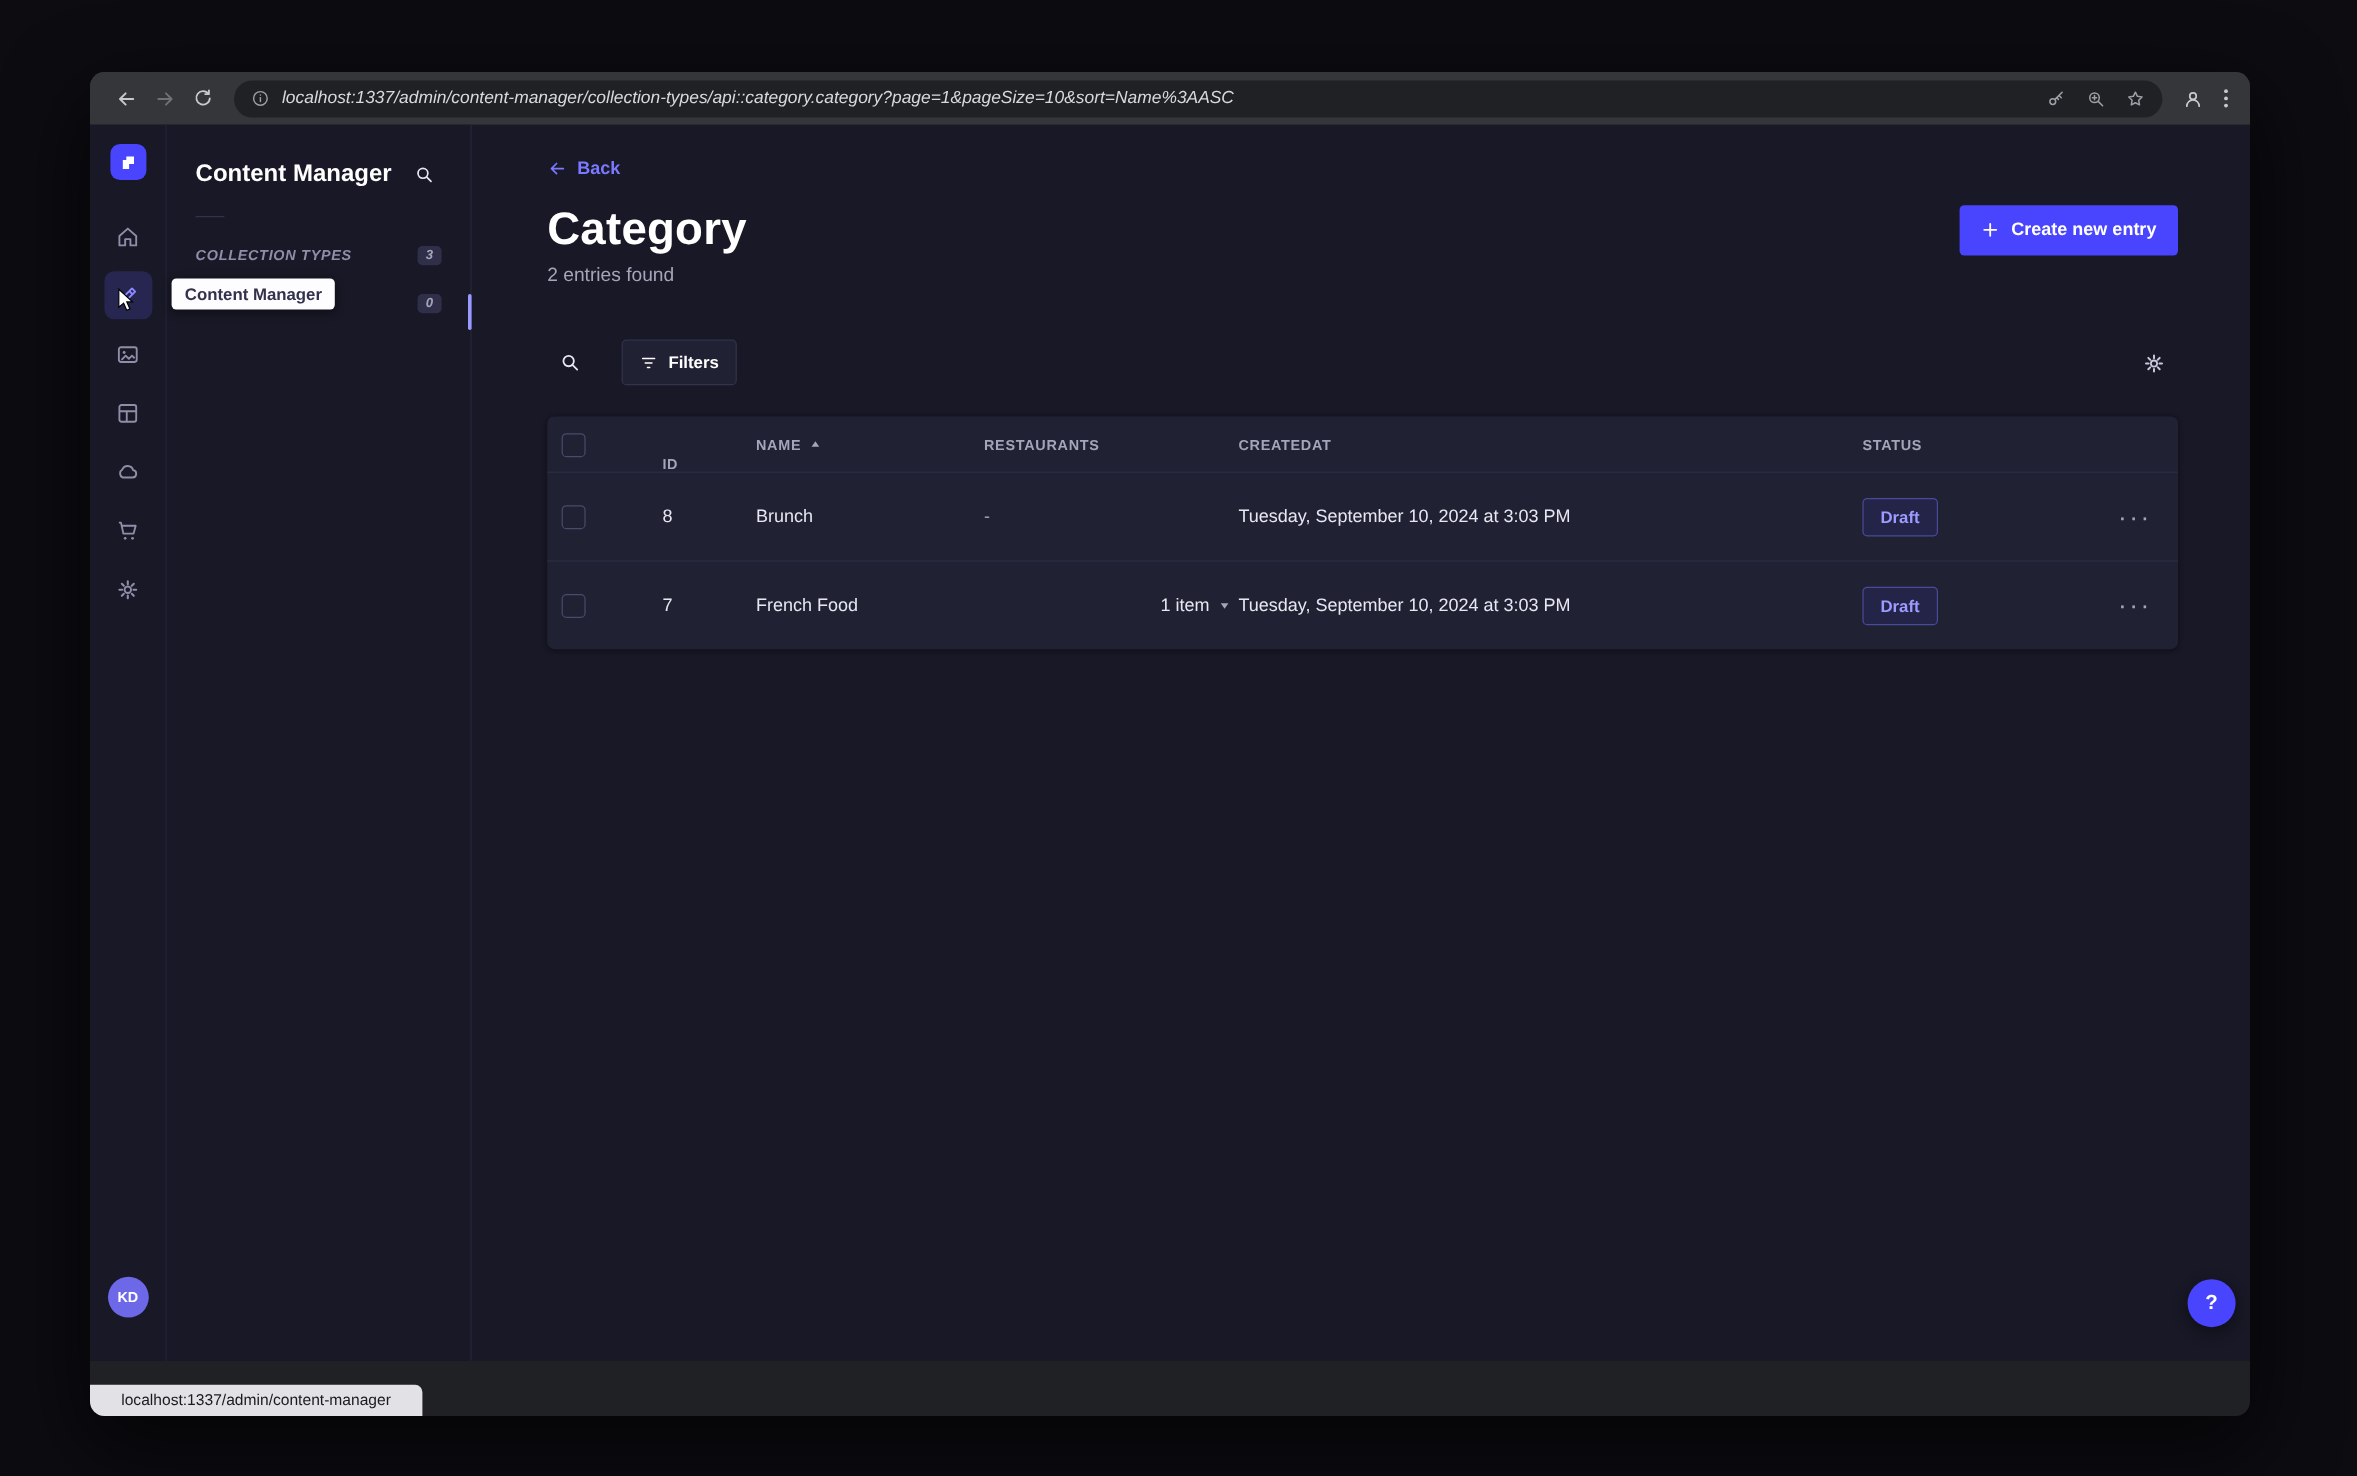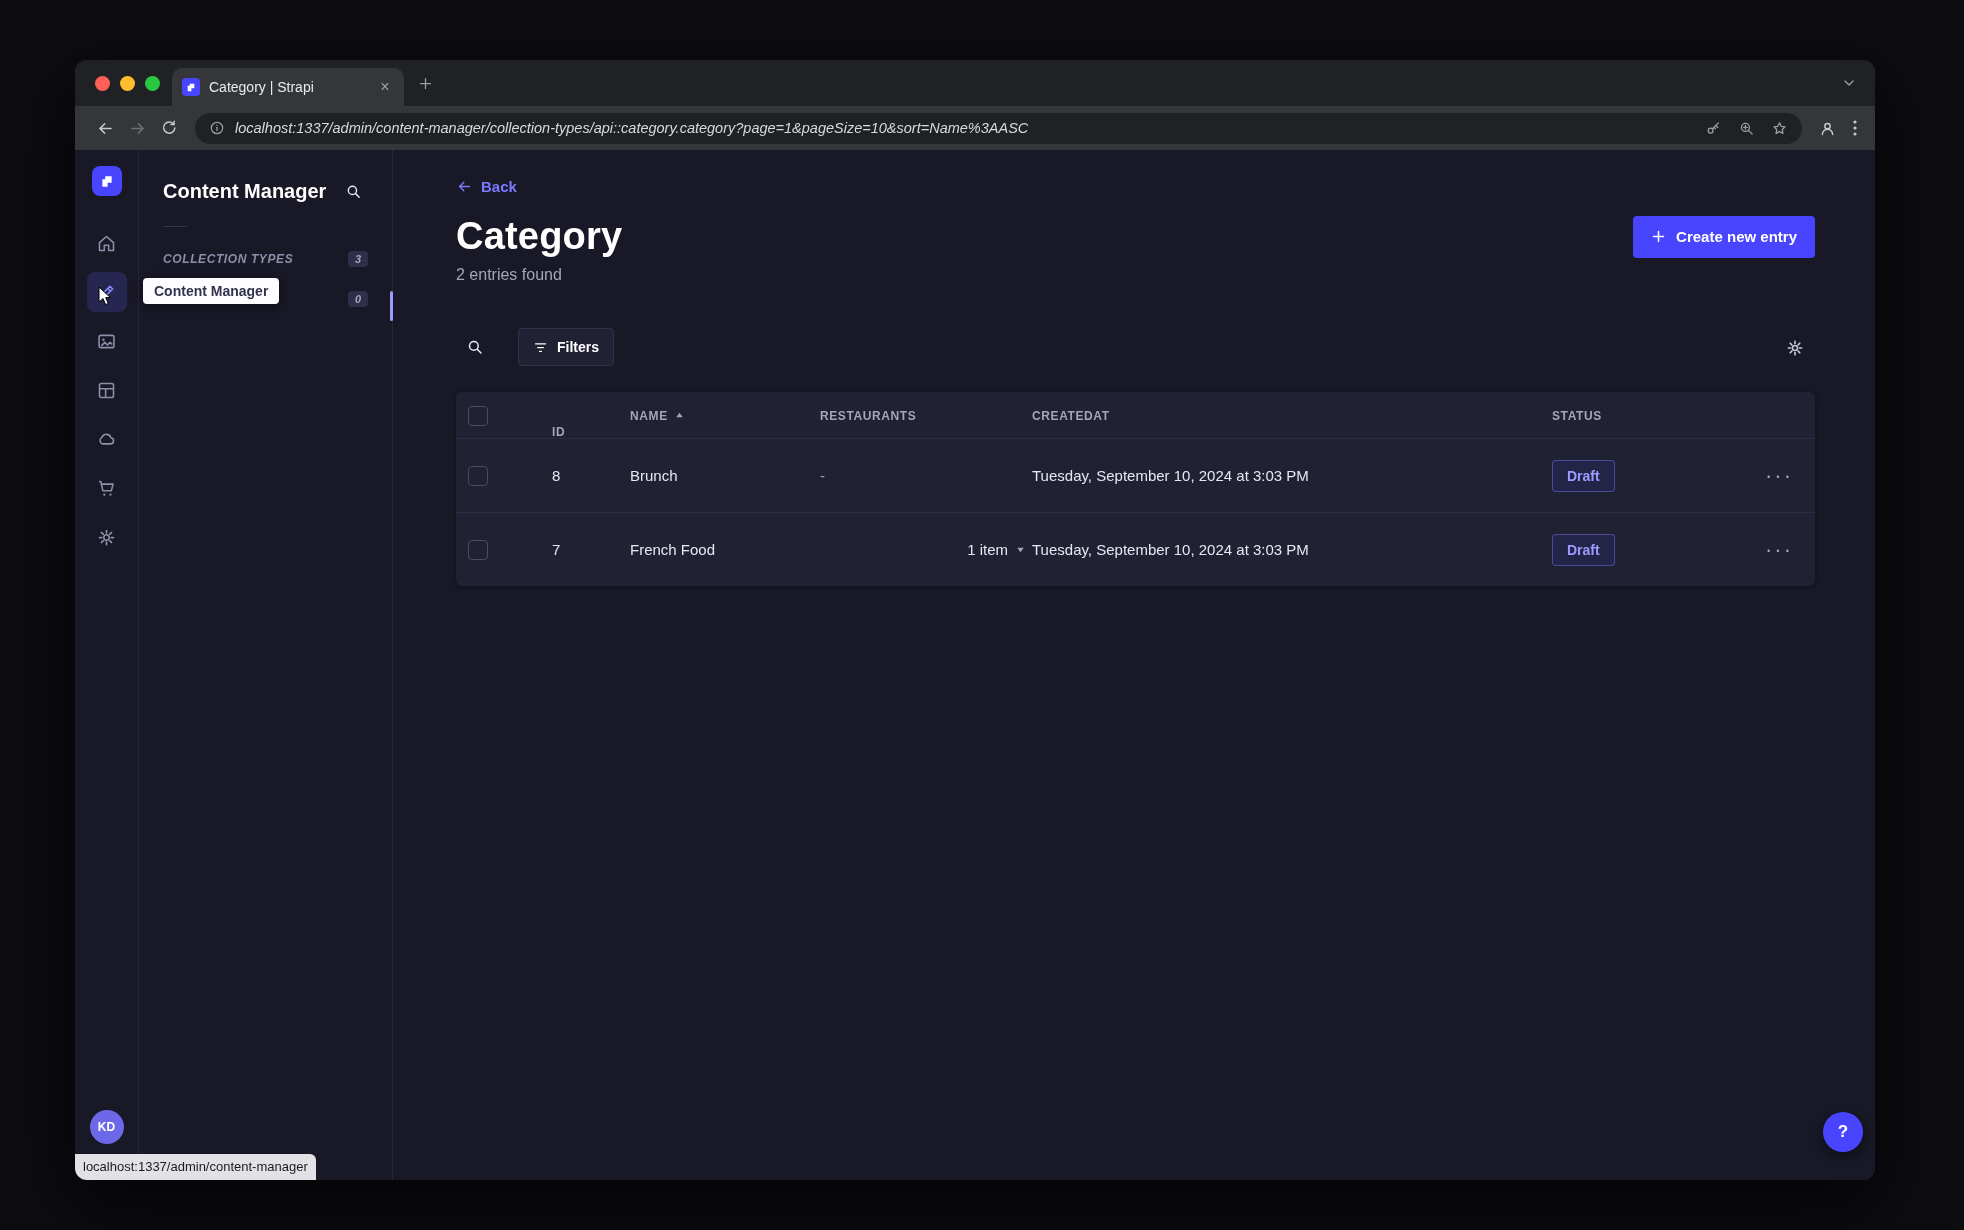--- a/index.html
+++ b/index.html
@@ -25,21 +25,21 @@
 
   .toolbar { height:44px; background:#35363a; display:flex; align-items:center; padding:0 14px;font-style:italic; }
   .navbtn { width:32px; height:32px; display:flex; align-items:center; justify-content:center; color:#c7cacd; }
   .navbtn.disabled { color:#6e7175; }
   .omnibox { flex:1; height:31px; background:#202124; border-radius:16px; display:flex; align-items:center; padding:0 14px; margin:0 10px; }
   .omnibox .url { color:#d7d9dc; font-size:14.5px; margin-left:10px; flex:1; white-space:nowrap; overflow:hidden; }
   .om-icons { display:flex; align-items:center; gap:16px; color:#9aa0a6; }
   .tb-icons { display:flex; align-items:center; gap:16px; color:#c7cacd; margin-left:6px; margin-right:4px; }
 
   .status-bubble { position:absolute; left:0; bottom:0; background:#e2e2e6; color:#1b1b1f; font-size:13px;
-                   padding:5px 8px 6px; border-top-right-radius:6px; z-index:40; white-space:nowrap; }
+                   padding:5px 26px 6px; border-top-right-radius:6px; z-index:40; white-space:nowrap; }
 
   
   .app { position:relative; height:1030px; background:#181826; display:flex; }
 
   .rail { width:64px; background:#181826; border-right:1px solid #26263e; display:flex; flex-direction:column; align-items:center; flex:none; }
   .logo { margin-top:16px; width:30px; height:30px; border-radius:8px; background:#4945ff; display:flex; align-items:center; justify-content:center; }
   .rail-nav { margin-top:27px; display:flex; flex-direction:column; gap:9px; }
   .rail-btn { width:40px; height:40px; border-radius:8px; display:flex; align-items:center; justify-content:center; color:#8e8ea9; }
   .rail-btn.active { background:#262650; color:#8c8aff; }
   .avatar { margin-top:auto; margin-bottom:36px; width:34px; height:34px; border-radius:50%; background:#6d68e8;
@@ -96,46 +96,20 @@
   .cursor { position:absolute; left:22px; top:136px; z-index:31; }
   .help-fab { position:absolute; right:12px; bottom:28px; width:40px; height:40px; border-radius:50%; background:#4945ff;
               color:#fff; display:flex; align-items:center; justify-content:center; font-size:17px; font-weight:700;
               box-shadow:0 4px 12px rgba(0,0,0,.4); z-index:20; }
 </style>
 </head>
 <body>
 
 <div class="window">
 
-  <div class="tabstrip">
-    <div class="lights">
-      <span class="light close"></span>
-      <span class="light min"></span>
-      <span class="light max"></span>
-    </div>
-    <div class="tab">
-      <span class="fav">
-        <svg width="10" height="10" viewBox="0 0 24 24">
-            <path fill="#ffffff" d="M9 4h11v11h-7v7H4V9h5z"></path>
-          </svg>
-      </span>
-      <span class="title">Category | Strapi</span>
-      <span class="x">×</span>
-    </div>
-    <div class="newtab">
-      <svg viewBox="0 0 24 24" width="15" height="15">
-          <path d="M12 4v16M4 12h16" fill="none" stroke="currentColor" stroke-width="2" stroke-linecap="round"></path>
-        </svg>
-    </div>
-    <div class="strip-right">
-      <svg viewBox="0 0 24 24" width="16" height="16">
-          <path d="M6 9l6 6 6-6" fill="none" stroke="currentColor" stroke-width="2" stroke-linecap="round" stroke-linejoin="round"></path>
-        </svg>
-    </div>
-  </div>
 
   <div class="toolbar">
     <div class="navbtn">
       <svg viewBox="0 0 24 24" width="19" height="19">
           <path d="M19 12H5M11 18l-6-6 6-6" fill="none" stroke="currentColor" stroke-width="2" stroke-linecap="round" stroke-linejoin="round"></path>
         </svg>
     </div>
     <div class="navbtn disabled">
       <svg viewBox="0 0 24 24" width="19" height="19">
           <path d="M5 12h14M13 6l6 6-6 6" fill="none" stroke="currentColor" stroke-width="2" stroke-linecap="round" stroke-linejoin="round"></path>

